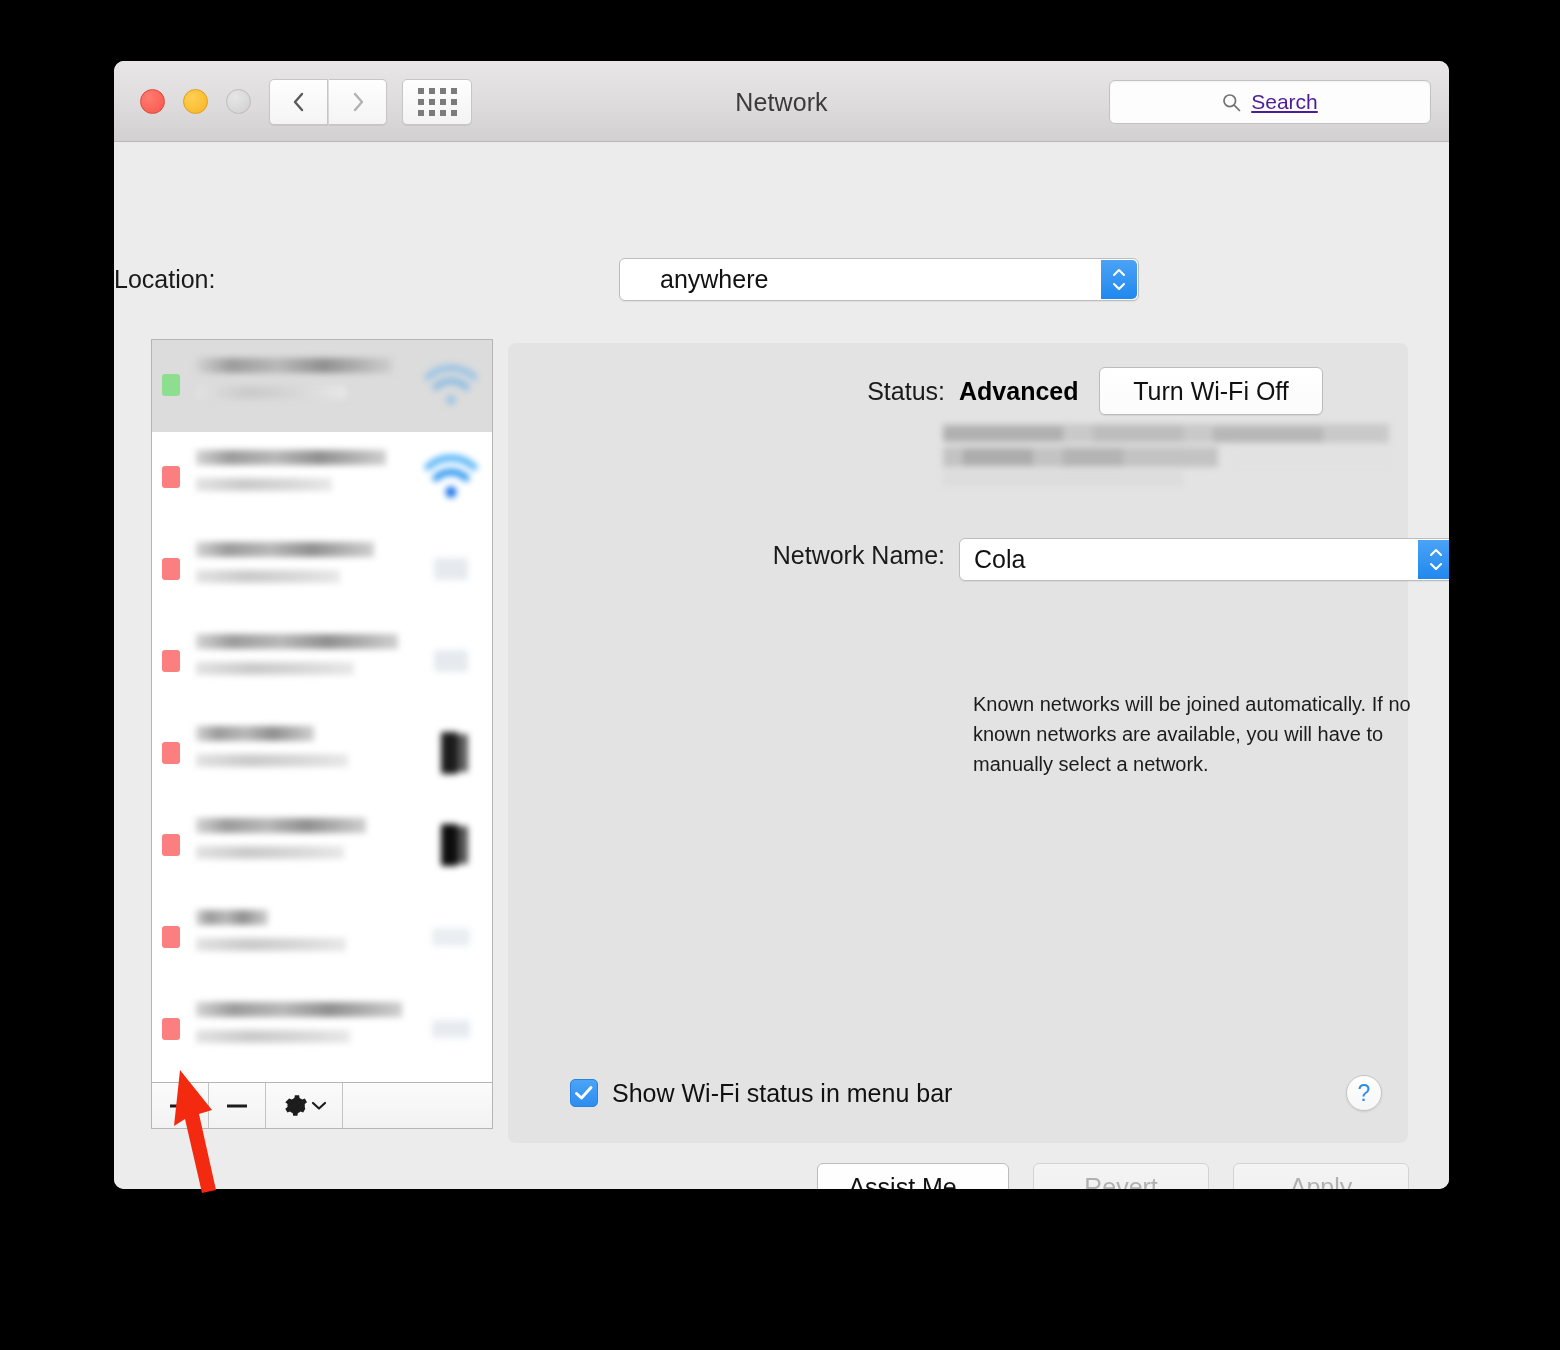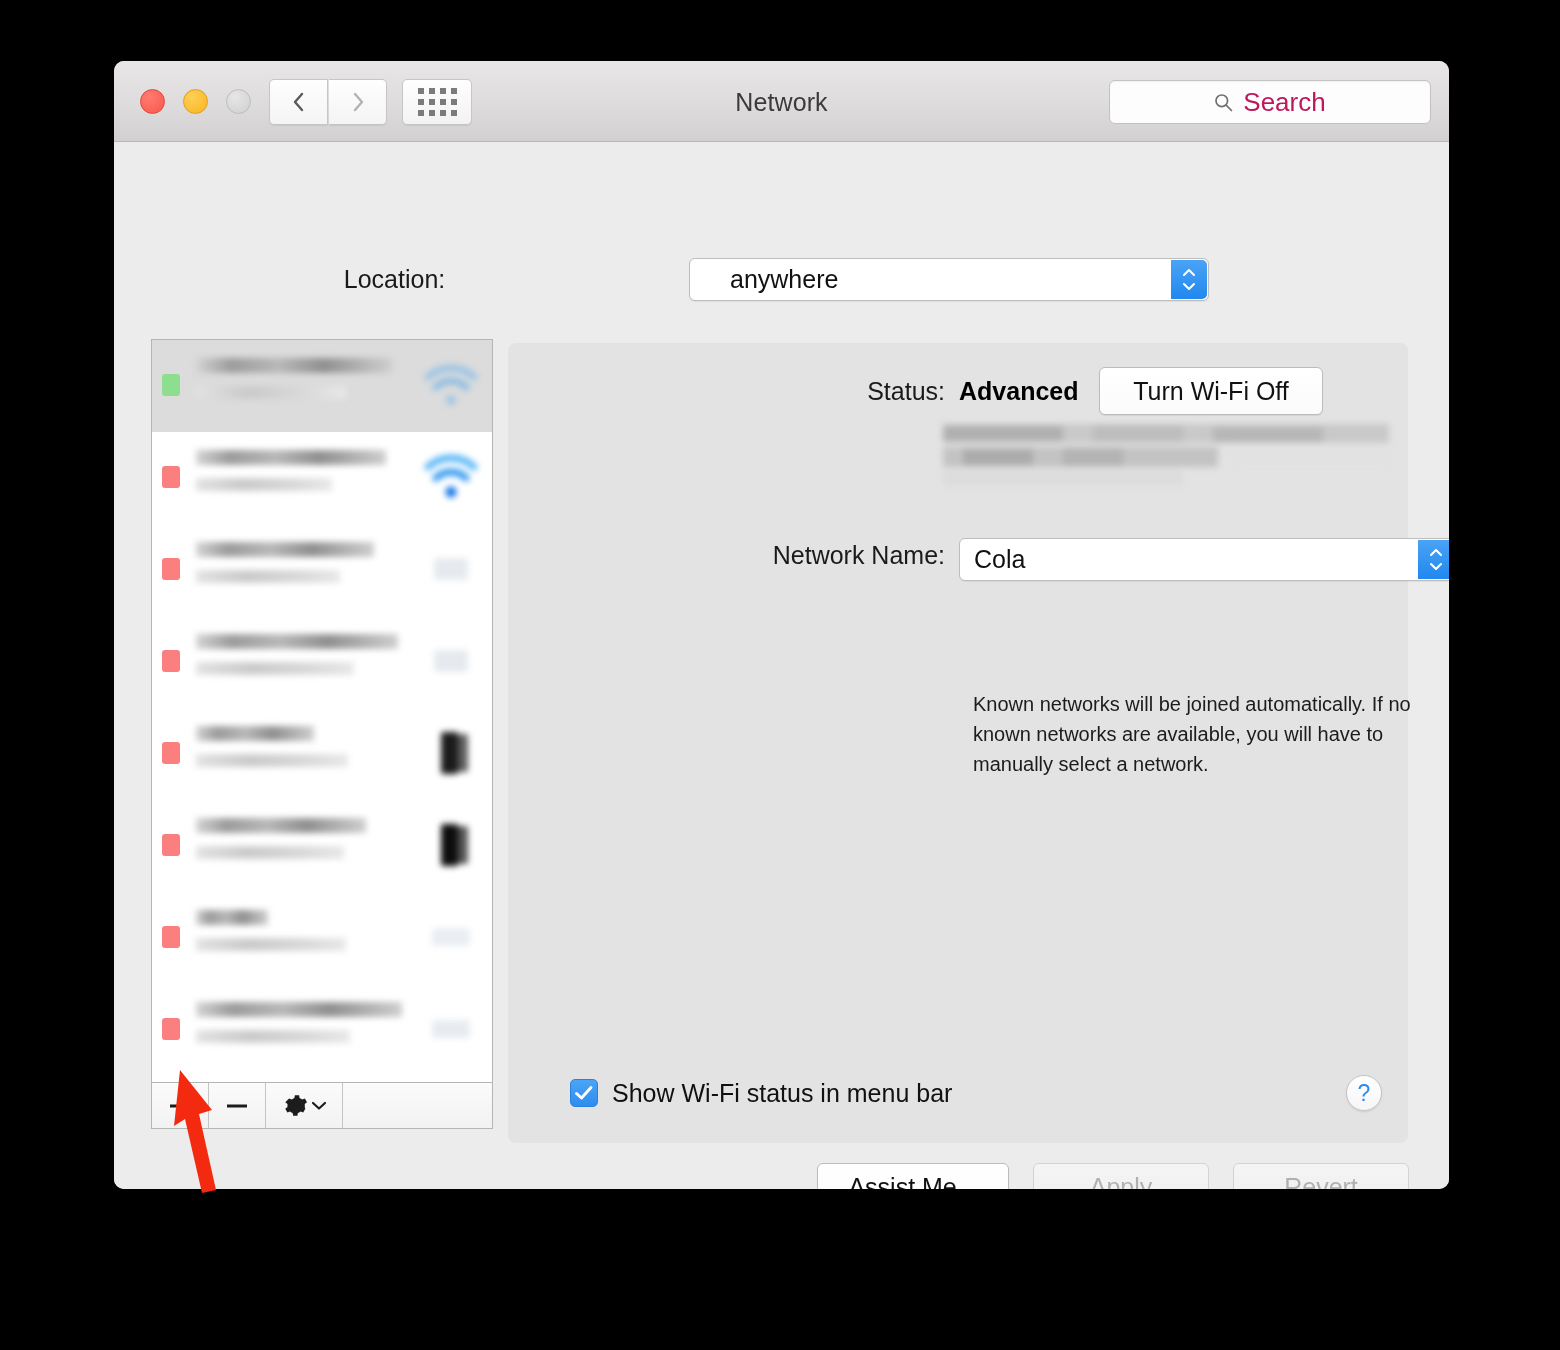--- a/index.html
+++ b/index.html
@@ -113,40 +113,40 @@
     background: #fdfdfd;
     border: 1px solid #c2c2c2;
     border-radius: 6px;
     display: flex;
     align-items: center;
     justify-content: center;
     gap: 10px;
     box-shadow: inset 0 1px 2px rgba(0,0,0,0.05);
   }
   .searchfield .mag { width: 19px; height: 19px; }
-  .searchfield .ph { font-size: 26px; color: #be185d; }
+  .searchfield .ph { font-size: 21px; color: #4c1d95; text-decoration: underline; }
 
   
   .body {
     position: relative;
     height: 1047px;
     background: #ececec;
   }
 
   
   .locrow {
     position: absolute;
     left: 0; top: 116px;
     width: 100%;
     display: flex;
     align-items: center;
   }
   .loclabel {
-    width: 575px;
-    text-align: center;
+    width: 505px;
+    text-align: left;
     font-size: 25px;
     color: #1a1a1a;
     padding-right: 14px;
     box-sizing: border-box;
   }
   .popup {
     position: relative;
     height: 43px;
     background: #ffffff;
     border: 1px solid #bdbdbd;
@@ -627,22 +627,22 @@
             <span class="lbl">Show Wi-Fi status in menu bar</span>
           </div>
           <span class="spacer"></span>
           <div class="helpbtn">?</div>
         </div>
 
       </div>
 
       <div class="footer">
         <div class="btn" id="assist-me-button">Assist Me...</div>
+        <div class="btn disabled" id="revert-button">Revert</div>
         <div class="btn disabled" id="apply-button">Apply</div>
-        <div class="btn disabled" id="revert-button">Revert</div>
       </div>
 
     </div>
   </div>
 
   <svg id="annotation-arrow" viewBox="0 0 110 135">
     <path d="M20 8 L52 48 L39 52 L56 128 L42 131 L25 57 L14 64 Z" fill="#f42a10"></path>
   </svg>
 
 </div>

